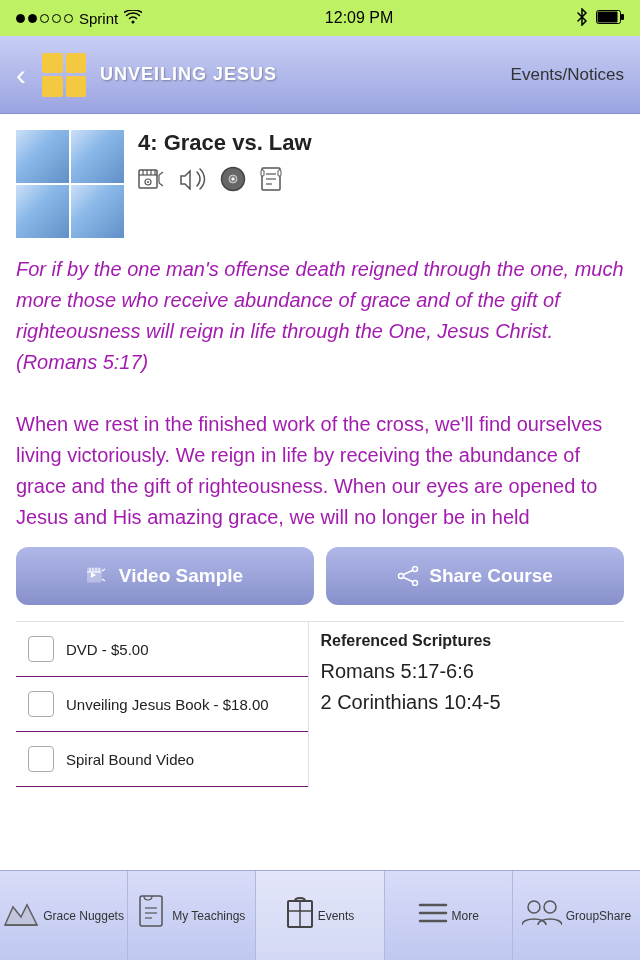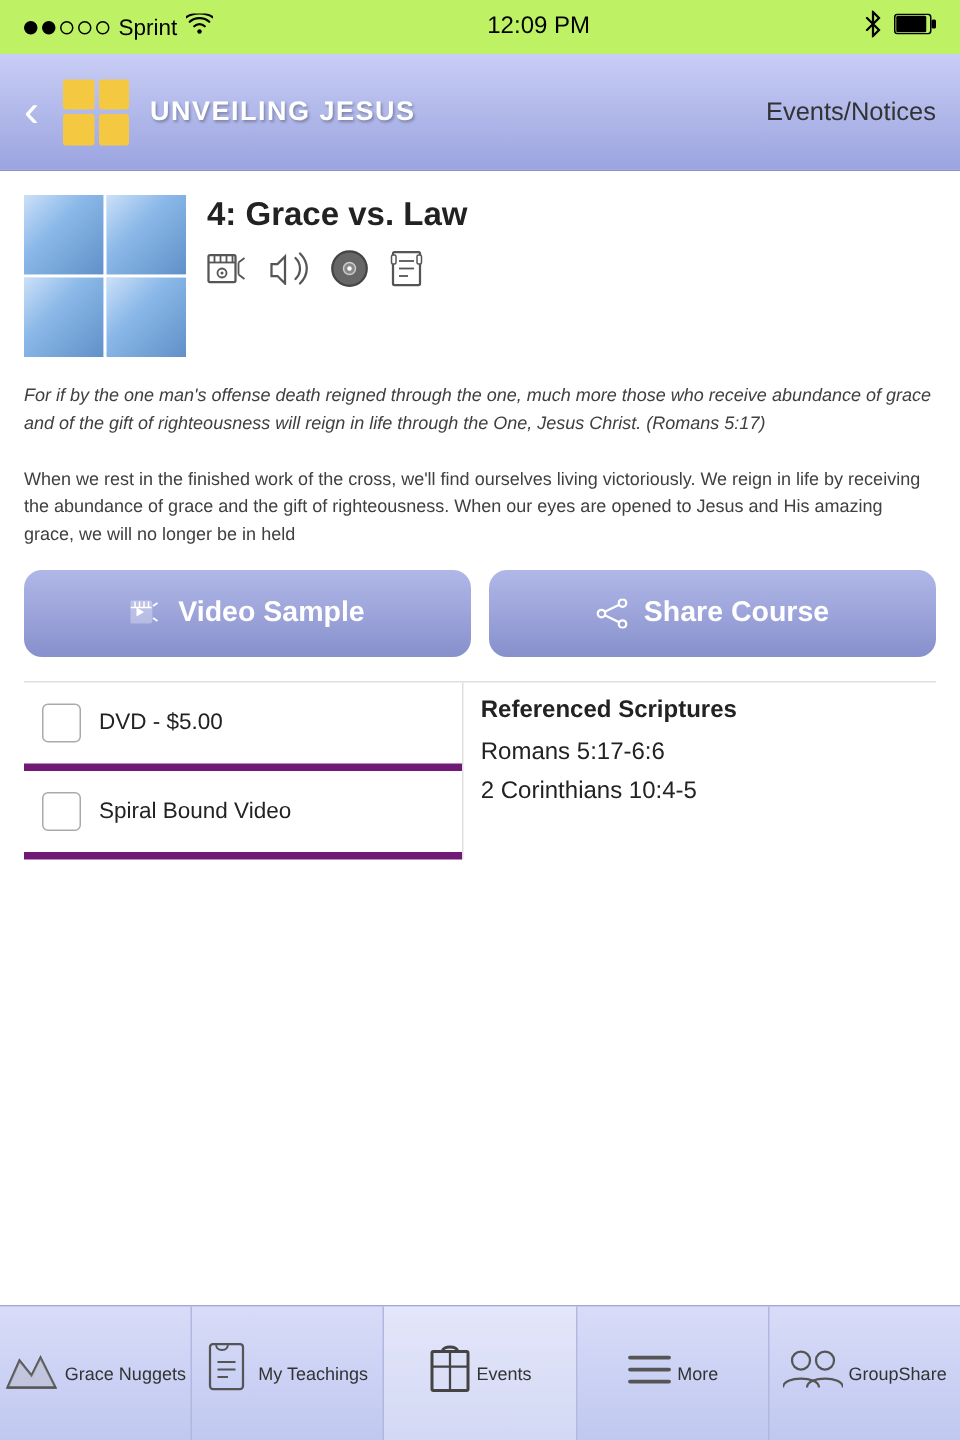--- a/index.html
+++ b/index.html
@@ -119,23 +119,23 @@
     }
     .icon-btn {
       font-size: 22px;
       color: #555;
       cursor: pointer;
     }
     .icon-btn.active { color: #4a3aaa; }
 
     
     .description {
-      font-size: 12px;
+      font-size: 20px;
       line-height: 1.55;
-      color: #404040;
+      color: #a21caf;
       margin-bottom: 14px;
     }
     .description em {
       font-style: italic;
     }
 
     
     .action-buttons {
       display: flex;
       gap: 12px;
@@ -171,21 +171,21 @@
     }
     .purchase-list {
       flex: 1;
       border-right: 1px solid #e0e0e0;
     }
     .purchase-item {
       display: flex;
       align-items: center;
       gap: 12px;
       padding: 14px 12px;
-      border-bottom: 5px solid #701a75;
+      border-bottom: 1px solid #701a75;
     }
     .checkbox {
       width: 26px;
       height: 26px;
       border: 1.5px solid #aaa;
       border-radius: 4px;
       flex-shrink: 0;
     }
     .purchase-label {
       font-size: 15px;
@@ -195,21 +195,21 @@
       flex: 1;
       padding: 10px 12px;
     }
     .scriptures-title {
       font-size: 16px;
       font-weight: bold;
       color: #222;
       margin-bottom: 10px;
     }
     .scripture-item {
-      font-size: 16px;
+      font-size: 20px;
       color: #222;
       margin-bottom: 8px;
     }
 
     
     .bottom-nav {
       position: absolute;
       bottom: 0;
       left: 0;
       width: 640px;
@@ -384,20 +384,24 @@
   </div>
 
   <div class="purchase-section">
     <div class="purchase-list">
       <div class="purchase-item">
         <div class="checkbox"></div>
         <span class="purchase-label">DVD - $5.00</span>
       </div>
       <div class="purchase-item">
         <div class="checkbox"></div>
+        <span class="purchase-label">Unveiling Jesus Book - $18.00</span>
+      </div>
+      <div class="purchase-item">
+        <div class="checkbox"></div>
         <span class="purchase-label">Spiral Bound Video</span>
       </div>
     </div>
     <div class="scriptures-section">
       <div class="scriptures-title">Referenced Scriptures</div>
       <div class="scripture-item">Romans 5:17-6:6</div>
       <div class="scripture-item">2 Corinthians 10:4-5</div>
     </div>
   </div>
 

